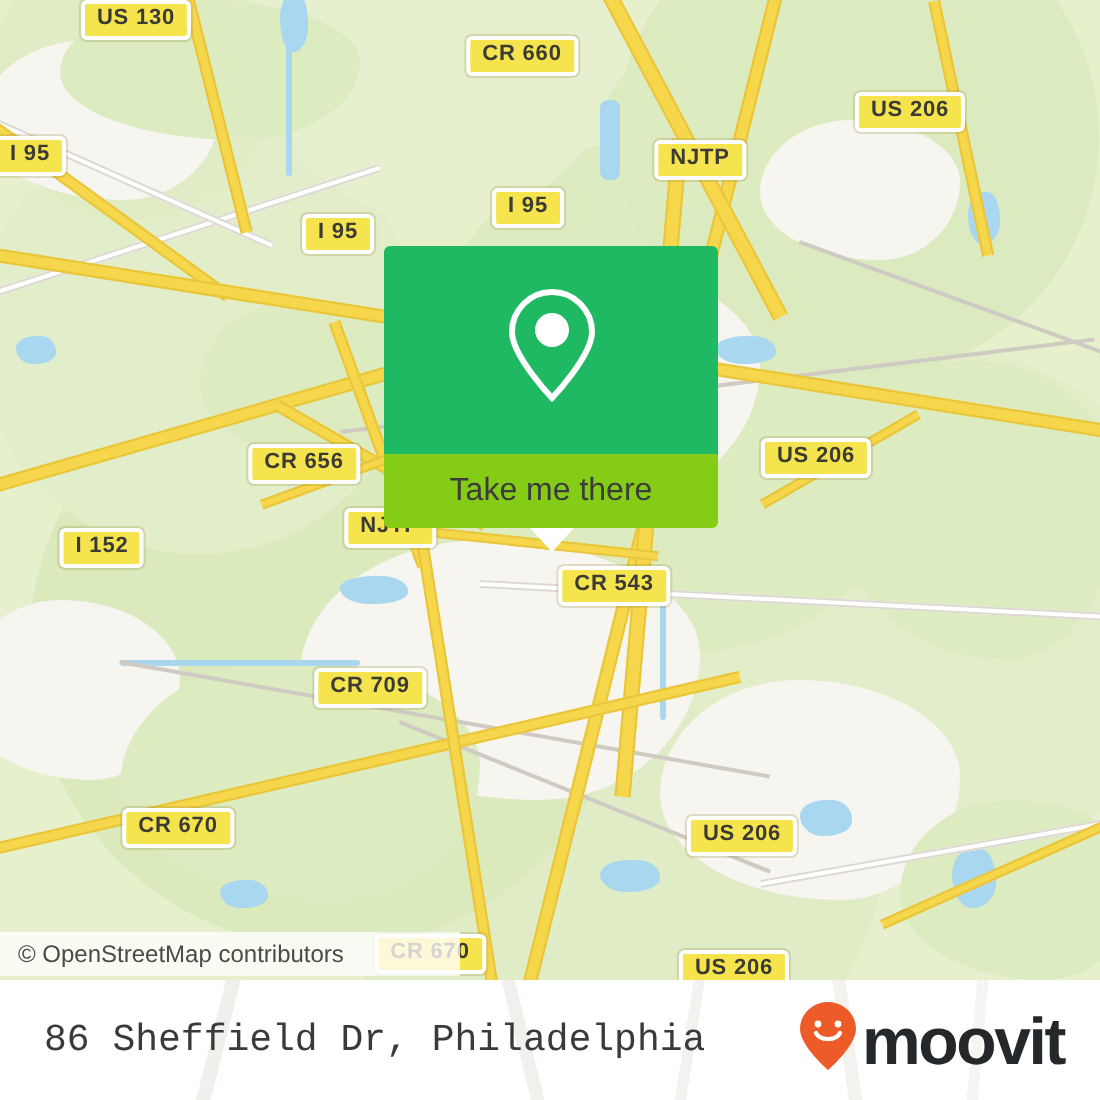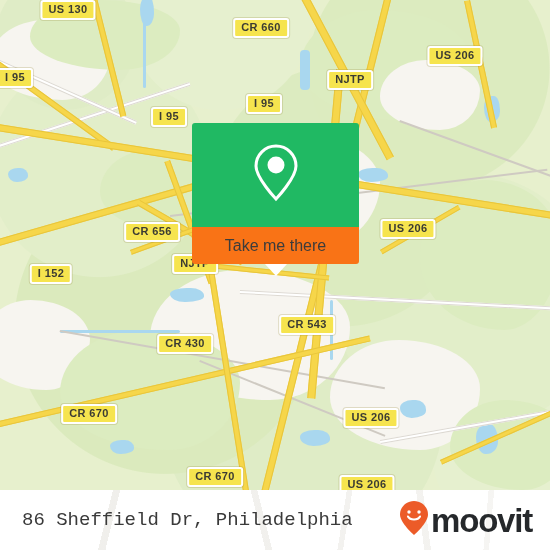--- a/index.html
+++ b/index.html
@@ -38,21 +38,21 @@
   .shield{position:absolute;transform:translate(-50%,-50%);
     background:#f6e44e;border:2px solid #ffffff;border-radius:3px;
     padding:1px 6px 2px;font-size:11px;font-weight:bold;color:#3b3b33;
     letter-spacing:.4px;white-space:nowrap;line-height:13px;
     box-shadow:0 0 0 1px rgba(150,140,60,.25);font-family:"Liberation Sans",sans-serif;}
 
   
   .popup{position:absolute;left:192px;top:123px;width:167px;}
   .popup-body{background:#20b963;border-radius:3px 3px 0 0;height:104px;
     display:flex;align-items:center;justify-content:center;}
-  .popup-label{background:#f97316;border-radius:0 0 3px 3px;height:37px;
+  .popup-label{background:#84cc16;border-radius:0 0 3px 3px;height:37px;
     display:flex;align-items:center;justify-content:center;
     font-size:16px;color:#3c3c3c;position:relative;}
   .popup-tail{position:absolute;left:50%;top:100%;transform:translateX(-50%);
     width:0;height:0;border-left:11px solid transparent;border-right:11px solid transparent;
     border-top:12px solid #ffffff;}
 
   
   .attrib{position:absolute;left:0;top:466px;width:230px;height:22px;
     background:rgba(255,255,255,.78);display:flex;align-items:center;
     padding-left:9px;box-sizing:border-box;
@@ -139,22 +139,22 @@
       <div class="shield" style="left:261px;top:28px;">CR 660</div>
       <div class="shield" style="left:455px;top:56px;">US 206</div>
       <div class="shield" style="left:15px;top:78px;">I 95</div>
       <div class="shield" style="left:350px;top:80px;">NJTP</div>
       <div class="shield" style="left:264px;top:104px;">I 95</div>
       <div class="shield" style="left:169px;top:117px;">I 95</div>
       <div class="shield" style="left:152px;top:192px;margin-top:40px;">CR 656</div>
       <div class="shield" style="left:408px;top:229px;">US 206</div>
       <div class="shield" style="left:51px;top:274px;">I 152</div>
       <div class="shield" style="left:195px;top:264px;">NJTP</div>
-      <div class="shield" style="left:307px;top:293px;margin-top:32px;">CR 543</div>
-      <div class="shield" style="left:185px;top:344px;">CR 430</div>
+      <div class="shield" style="left:307px;top:293px;">CR 543</div>
+      <div class="shield" style="left:185px;top:344px;">CR 709</div>
       <div class="shield" style="left:89px;top:414px;">CR 670</div>
       <div class="shield" style="left:371px;top:418px;">US 206</div>
       <div class="shield" style="left:215px;top:477px;">CR 670</div>
       <div class="shield" style="left:367px;top:485px;">US 206</div>
     </div>
 
     <div class="popup">
       <div class="popup-body">
         <span>
           <svg width="52" height="62" viewBox="0 0 52 62" aria-hidden="true">
@@ -162,20 +162,23 @@
             <circle cx="26" cy="23" r="8.5" fill="#ffffff"></circle>
           </svg>
         </span>
       </div>
       <div class="popup-label">
         <span>Take me there</span>
         <span class="popup-tail"></span>
       </div>
     </div>
 
+    <div class="attrib">
+      <span>© OpenStreetMap contributors</span>
+    </div>
   </div>
 
   <div class="footer">
     <div class="footer-streaks"></div>
     <div class="footer-address">86 Sheffield Dr, Philadelphia</div>
     <div class="brand">
       <span>
         <svg width="30" height="36" viewBox="0 0 30 36" aria-hidden="true">
           <path d="M15 1 C7.3 1 1 7.1 1 14.5 C1 23 15 35 15 35 C15 35 29 23 29 14.5 C29 7.1 22.7 1 15 1 Z" fill="#ec5b28"></path>
           <circle cx="10" cy="12" r="1.7" fill="#ffffff"></circle>

